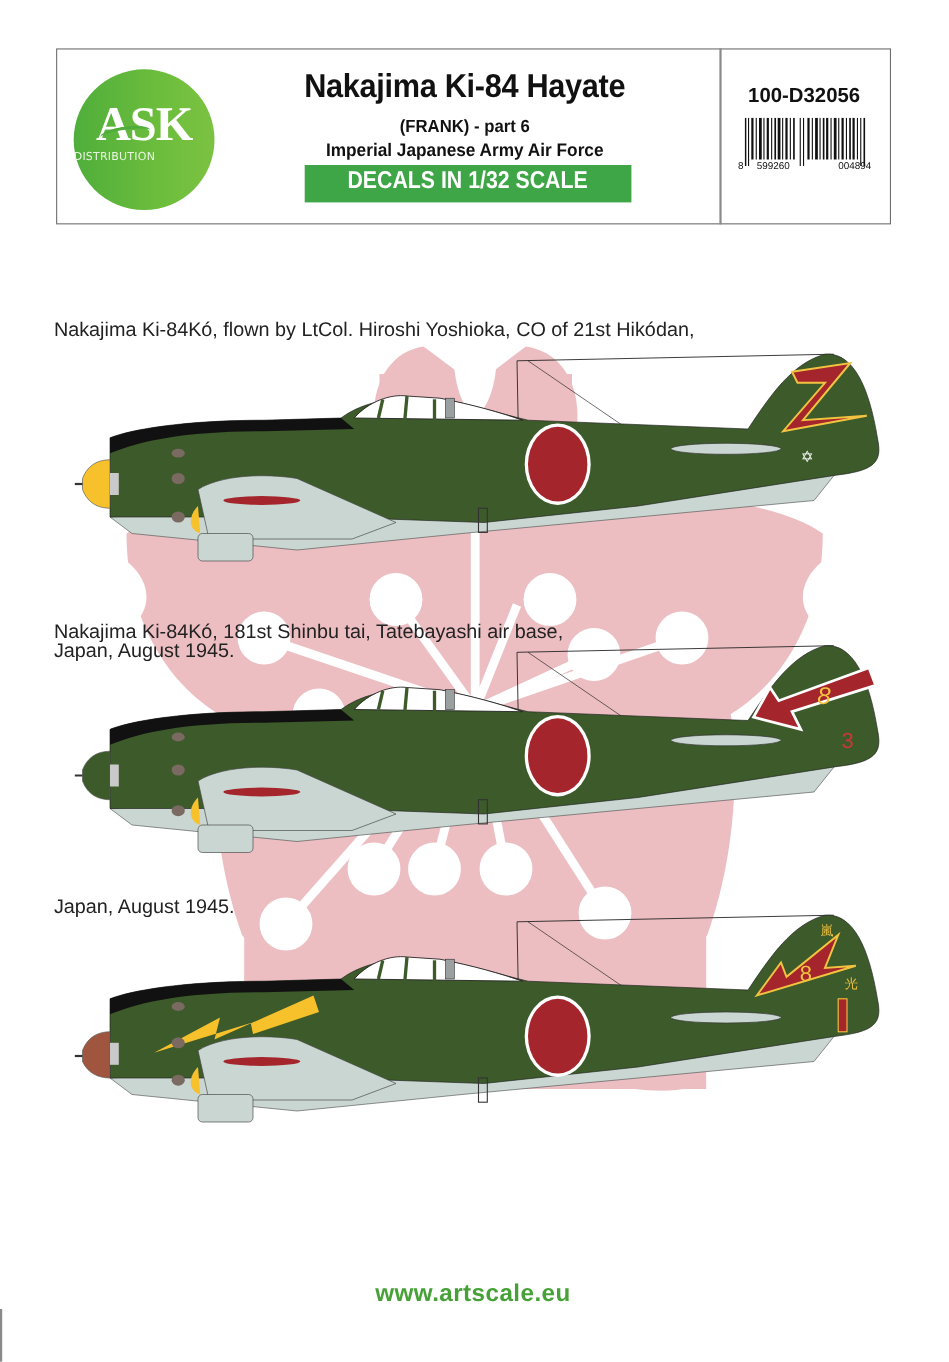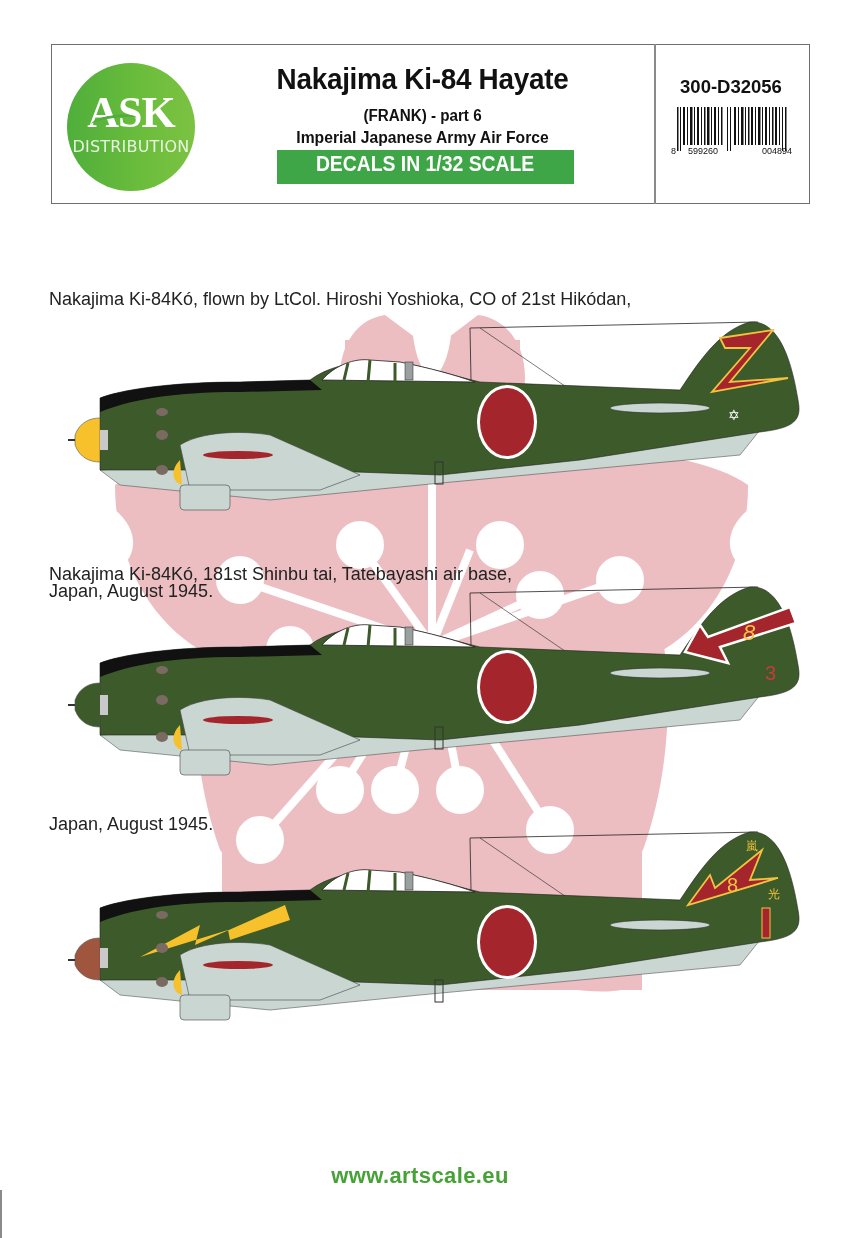--- a/index.html
+++ b/index.html
@@ -3,21 +3,21 @@
 <meta charset="utf-8">
 <style>
   html, body { margin: 0; padding: 0; background: #ffffff; }
   body { width: 863px; height: 1238px; position: relative; overflow: hidden; font-family: "Liberation Sans", sans-serif; }
 
   .header-box { position: absolute; left: 51px; top: 44px; width: 759px; height: 160px; border: 1.5px solid #6e6e6e; box-sizing: border-box; background: #fff; }
   .header-divider { position: absolute; left: 654px; top: 44px; width: 1.5px; height: 160px; background: #8a8a8a; }
 
   .logo { position: absolute; left: 67px; top: 63px; width: 128px; height: 128px; border-radius: 50%; background: linear-gradient(90deg, #4fae3b 0%, #6cbd3c 60%, #7cc242 100%); }
   .logo-ask { position: absolute; left: 0; right: 0; top: 28px; text-align: center; color: #fff; font-weight: bold; font-size: 44px; letter-spacing: -1px; font-family: Liberation Serif, serif; line-height: 44px; }
-  .logo-dist { position: absolute; left: 0; right: 0; top: 74px; text-align: center; color: #e8f5e0; font-size: 16px; letter-spacing: 0.2px; font-family: "DejaVu Sans", sans-serif; font-weight: normal; }
+  .logo-dist { position: absolute; left: 0; right: 0; top: 74px; color: #e8f5e0; font-size: 10px; letter-spacing: 0.2px; font-family: "DejaVu Sans", sans-serif; font-weight: normal; }
   .logo-swoosh { position: absolute; left: 24px; top: 52px; width: 46px; height: 10px; border-top: 3px solid #4fae3b; border-radius: 50%; transform: rotate(-8deg); }
 
   .title { position: absolute; left: 205px; top: 62px; width: 435px; text-align: center; font-weight: bold; font-size: 30px; color: #111; font-family: "Liberation Sans", sans-serif; letter-spacing: -0.3px; transform: scaleX(0.93); transform-origin: center; }
   .subtitle { position: absolute; left: 205px; top: 107px; width: 435px; text-align: center; font-weight: bold; font-size: 16px; color: #111; transform: scaleX(0.95); }
   .subtitle2 { position: absolute; left: 205px; top: 128px; width: 435px; text-align: center; font-weight: bold; font-size: 16.5px; color: #111; transform: scaleX(0.95); }
   .scale-banner { position: absolute; left: 277px; top: 150px; width: 297px; height: 34px; background: #3fa648; color: #fff; text-align: center; font-weight: bold; font-size: 22px; line-height: 27px; transform-origin: center; }
   .scale-banner span { display: inline-block; transform: scaleX(0.88); }
 
   .sku { position: absolute; left: 656px; top: 76px; width: 150px; text-align: center; font-weight: bold; font-size: 18.5px; color: #111; }
   .barcode { position: absolute; left: 677px; top: 107px; width: 110px; height: 44px; }
@@ -31,21 +31,21 @@
   .desc { position: absolute; left: 49px; font-size: 18px; line-height: 17px; color: #222; font-family: "Liberation Sans", sans-serif; }
   .desc1 { top: 291px; }
   .desc2 { top: 566px; }
   .desc3 { top: 816px; }
 
   .plane { position: absolute; left: 60px; width: 750px; height: 200px; }
   .plane1 { top: 320px; }
   .plane2 { top: 585px; }
   .plane3 { top: 830px; }
 
-  .url { position: absolute; left: 290px; top: 1163px; width: 260px; text-align: center; color: #46a136; font-weight: bold; font-size: 22px; letter-spacing: 0.4px; }
+  .url { position: absolute; left: 300px; top: 1163px; width: 260px; text-align: center; color: #46a136; font-weight: bold; font-size: 22px; letter-spacing: 0.4px; }
   .edge-mark { position: absolute; left: 0; top: 1190px; width: 2px; height: 48px; background: #8a8a8a; }
 </style>
 </head>
 <body>
 
 <svg class="blossom" viewBox="0 0 863 1238" xmlns="http://www.w3.org/2000/svg">
   <g fill="#ecbec2">
 
     <path d="M345 410 C330 360 350 320 385 315 L432 350 L478 315 C515 320 535 360 520 410 Z"></path>
     <rect x="345" y="340" width="175" height="160"></rect>
@@ -104,21 +104,21 @@
   <div class="logo-ask">ASK</div>
   <div class="logo-swoosh"></div>
   <div class="logo-dist">DISTRIBUTION</div>
 </div>
 
 <div class="title">Nakajima Ki-84 Hayate</div>
 <div class="subtitle">(FRANK) - part 6</div>
 <div class="subtitle2">Imperial Japanese Army Air Force</div>
 <div class="scale-banner"><span>DECALS IN 1/32 SCALE</span></div>
 
-<div class="sku">300-D32056</div>
+<div class="sku">100-D32056</div>
 <svg class="barcode" viewBox="0 0 110 44" preserveAspectRatio="none">
   <g fill="#111">
     <rect x="0" y="0" width="1.5" height="44"></rect>
       <rect x="3" y="0" width="1" height="44"></rect>
     <rect x="6" y="0" width="2" height="38"></rect>
       <rect x="10" y="0" width="1" height="38"></rect>
       <rect x="13" y="0" width="2.5" height="38"></rect>
     <rect x="17" y="0" width="1" height="38"></rect>
       <rect x="20" y="0" width="2" height="38"></rect>
       <rect x="24" y="0" width="1" height="38"></rect>

